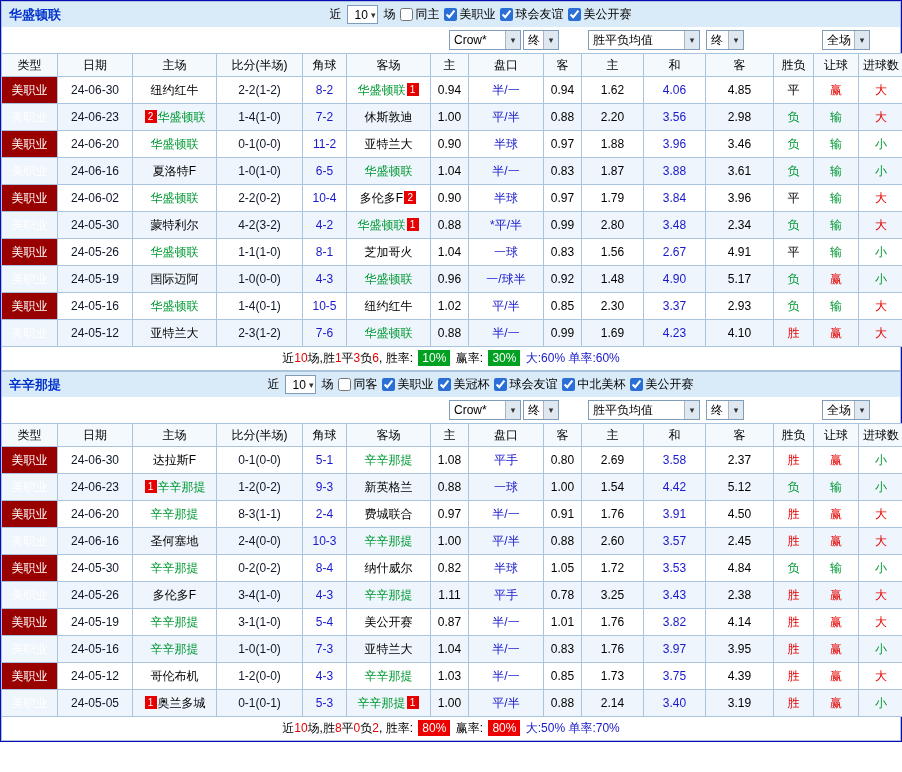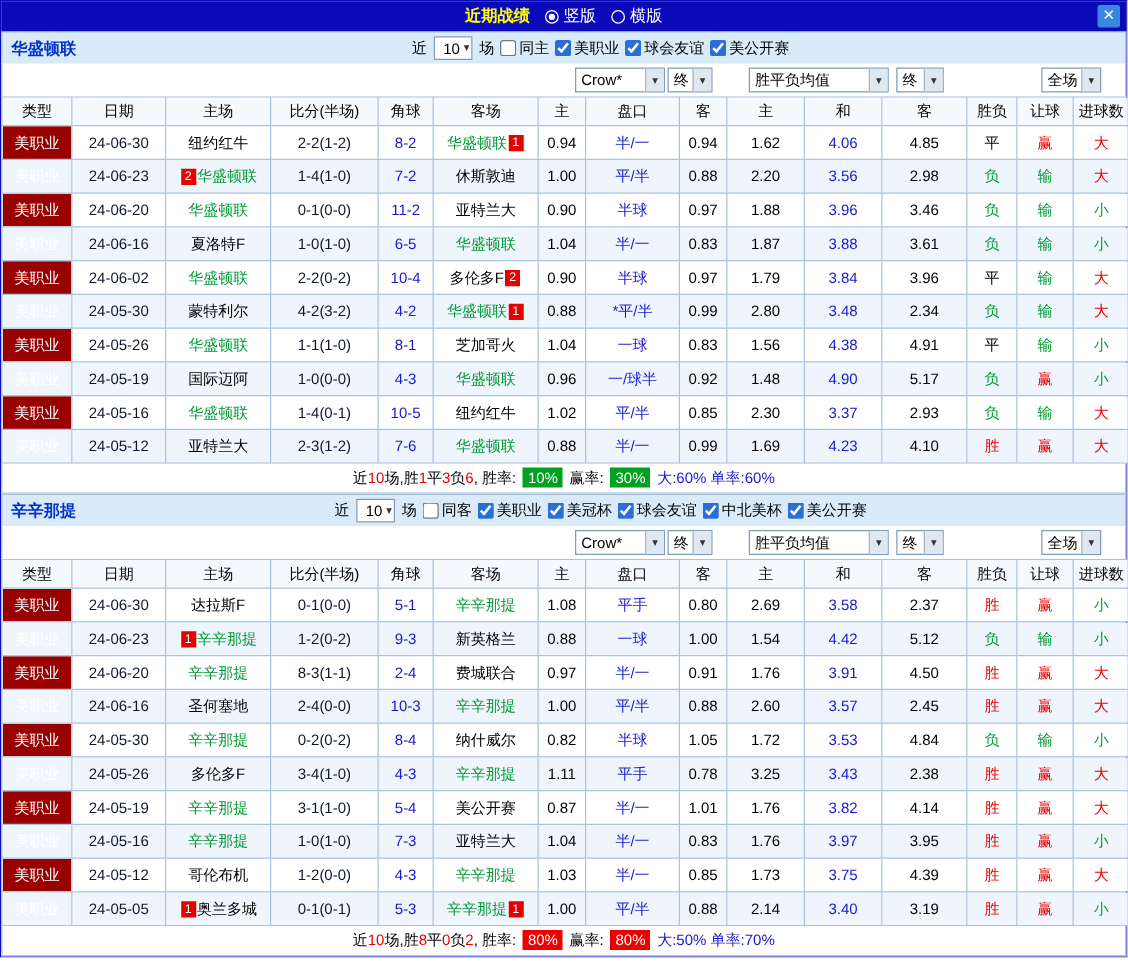--- a/index.html
+++ b/index.html
@@ -25,21 +25,21 @@
   .mini-dd { border:1px solid #7f9db9; background:#fff; display:inline-flex; align-items:center;
     gap:3px; padding:0 2px 0 7px; height:19px; cursor:pointer; }
   .mini-dd .arr, .ddarr { color:#333; font-size:9px; }
   .cb { display:inline-flex; align-items:center; gap:2px; cursor:pointer; }
   .cb input { width:13px; height:13px; accent-color:#2b6fd6; }
 
   
   .dd-row { position:relative; height:26px; background:#fff;
     border-left:1px solid #aac4dd; border-right:1px solid #aac4dd; }
   .dd { position:absolute; top:3px; height:20px; border:1px solid #7f9db9; background:#fff;
-    display:flex; align-items:center; justify-content:space-between; font-size:12px; cursor:pointer;margin-left:11px; }
+    display:flex; align-items:center; justify-content:space-between; font-size:12px; cursor:pointer; }
   .ddt { padding-left:4px; white-space:nowrap; overflow:hidden; }
   .ddarr { width:15px; height:100%; background:#dfe7f0; border-left:1px solid #aab6c4;
     display:flex; align-items:center; justify-content:center; flex:none; }
 
   
   table.grid { width:902px; border-collapse:collapse; table-layout:fixed; font-size:12px; }
   .grid th, .grid td { border:1px solid #aac4dd; text-align:center; white-space:nowrap; overflow:hidden; }
   .grid th { background:#f4f9fe; font-weight:normal; height:23px; color:#000; }
   .grid td { height:27px; background:#fff; }
   tr.alt td { background:#eef5fc; }
@@ -52,32 +52,20 @@
   
   .sec-foot { height:24px; line-height:23px; text-align:center; font-size:12px; background:#fff;
     border-left:1px solid #aac4dd; border-right:1px solid #aac4dd; border-bottom:1px solid #aac4dd; }
   .rate { color:#fff; padding:1px 4px; margin:0 2px; }
 </style>
 </head>
 <body>
 
 <div class="window">
 
-  <div class="titlebar">
-    <span class="title">近期战绩</span>
-    <span class="radio">
-      <span class="rb sel"></span>
-      <span>竖版</span>
-    </span>
-    <span class="radio">
-      <span class="rb"></span>
-      <span>横版</span>
-    </span>
-    <span class="close">✕</span>
-  </div>
 
   <div>
     <div class="sec-head">
       <span class="team">华盛顿联</span>
       <div class="filters">
           <span class="flbl">近</span>
           <span class="mini-dd">
             <span>10</span>
             <span class="arr">▾</span>
           </span>
@@ -266,21 +254,21 @@
             <td class="leag">美职业</td>
             <td class="red">24-05-26</td>
             <td class="teamcell"><span style="color: rgb(0, 153, 51);">华盛顿联</span></td>
             <td class="red">1-1(1-0)</td>
             <td class="blue">8-1</td>
             <td class="teamcell"><span>芝加哥火</span></td>
             <td>1.04</td>
             <td class="blue">一球</td>
             <td>0.83</td>
             <td>1.56</td>
-            <td class="blue">4.38</td>
+            <td class="blue">2.67</td>
             <td>4.91</td>
             <td style="color: rgb(0, 0, 0);">平</td>
             <td style="color: rgb(0, 153, 51);">输</td>
             <td style="color: rgb(0, 153, 51);">小</td>
           </tr>
           <tr class="alt">
             <td class="leag">美职业</td>
             <td class="red">24-05-19</td>
             <td class="teamcell"><span>国际迈阿</span></td>
             <td class="red">1-0(0-0)</td>

